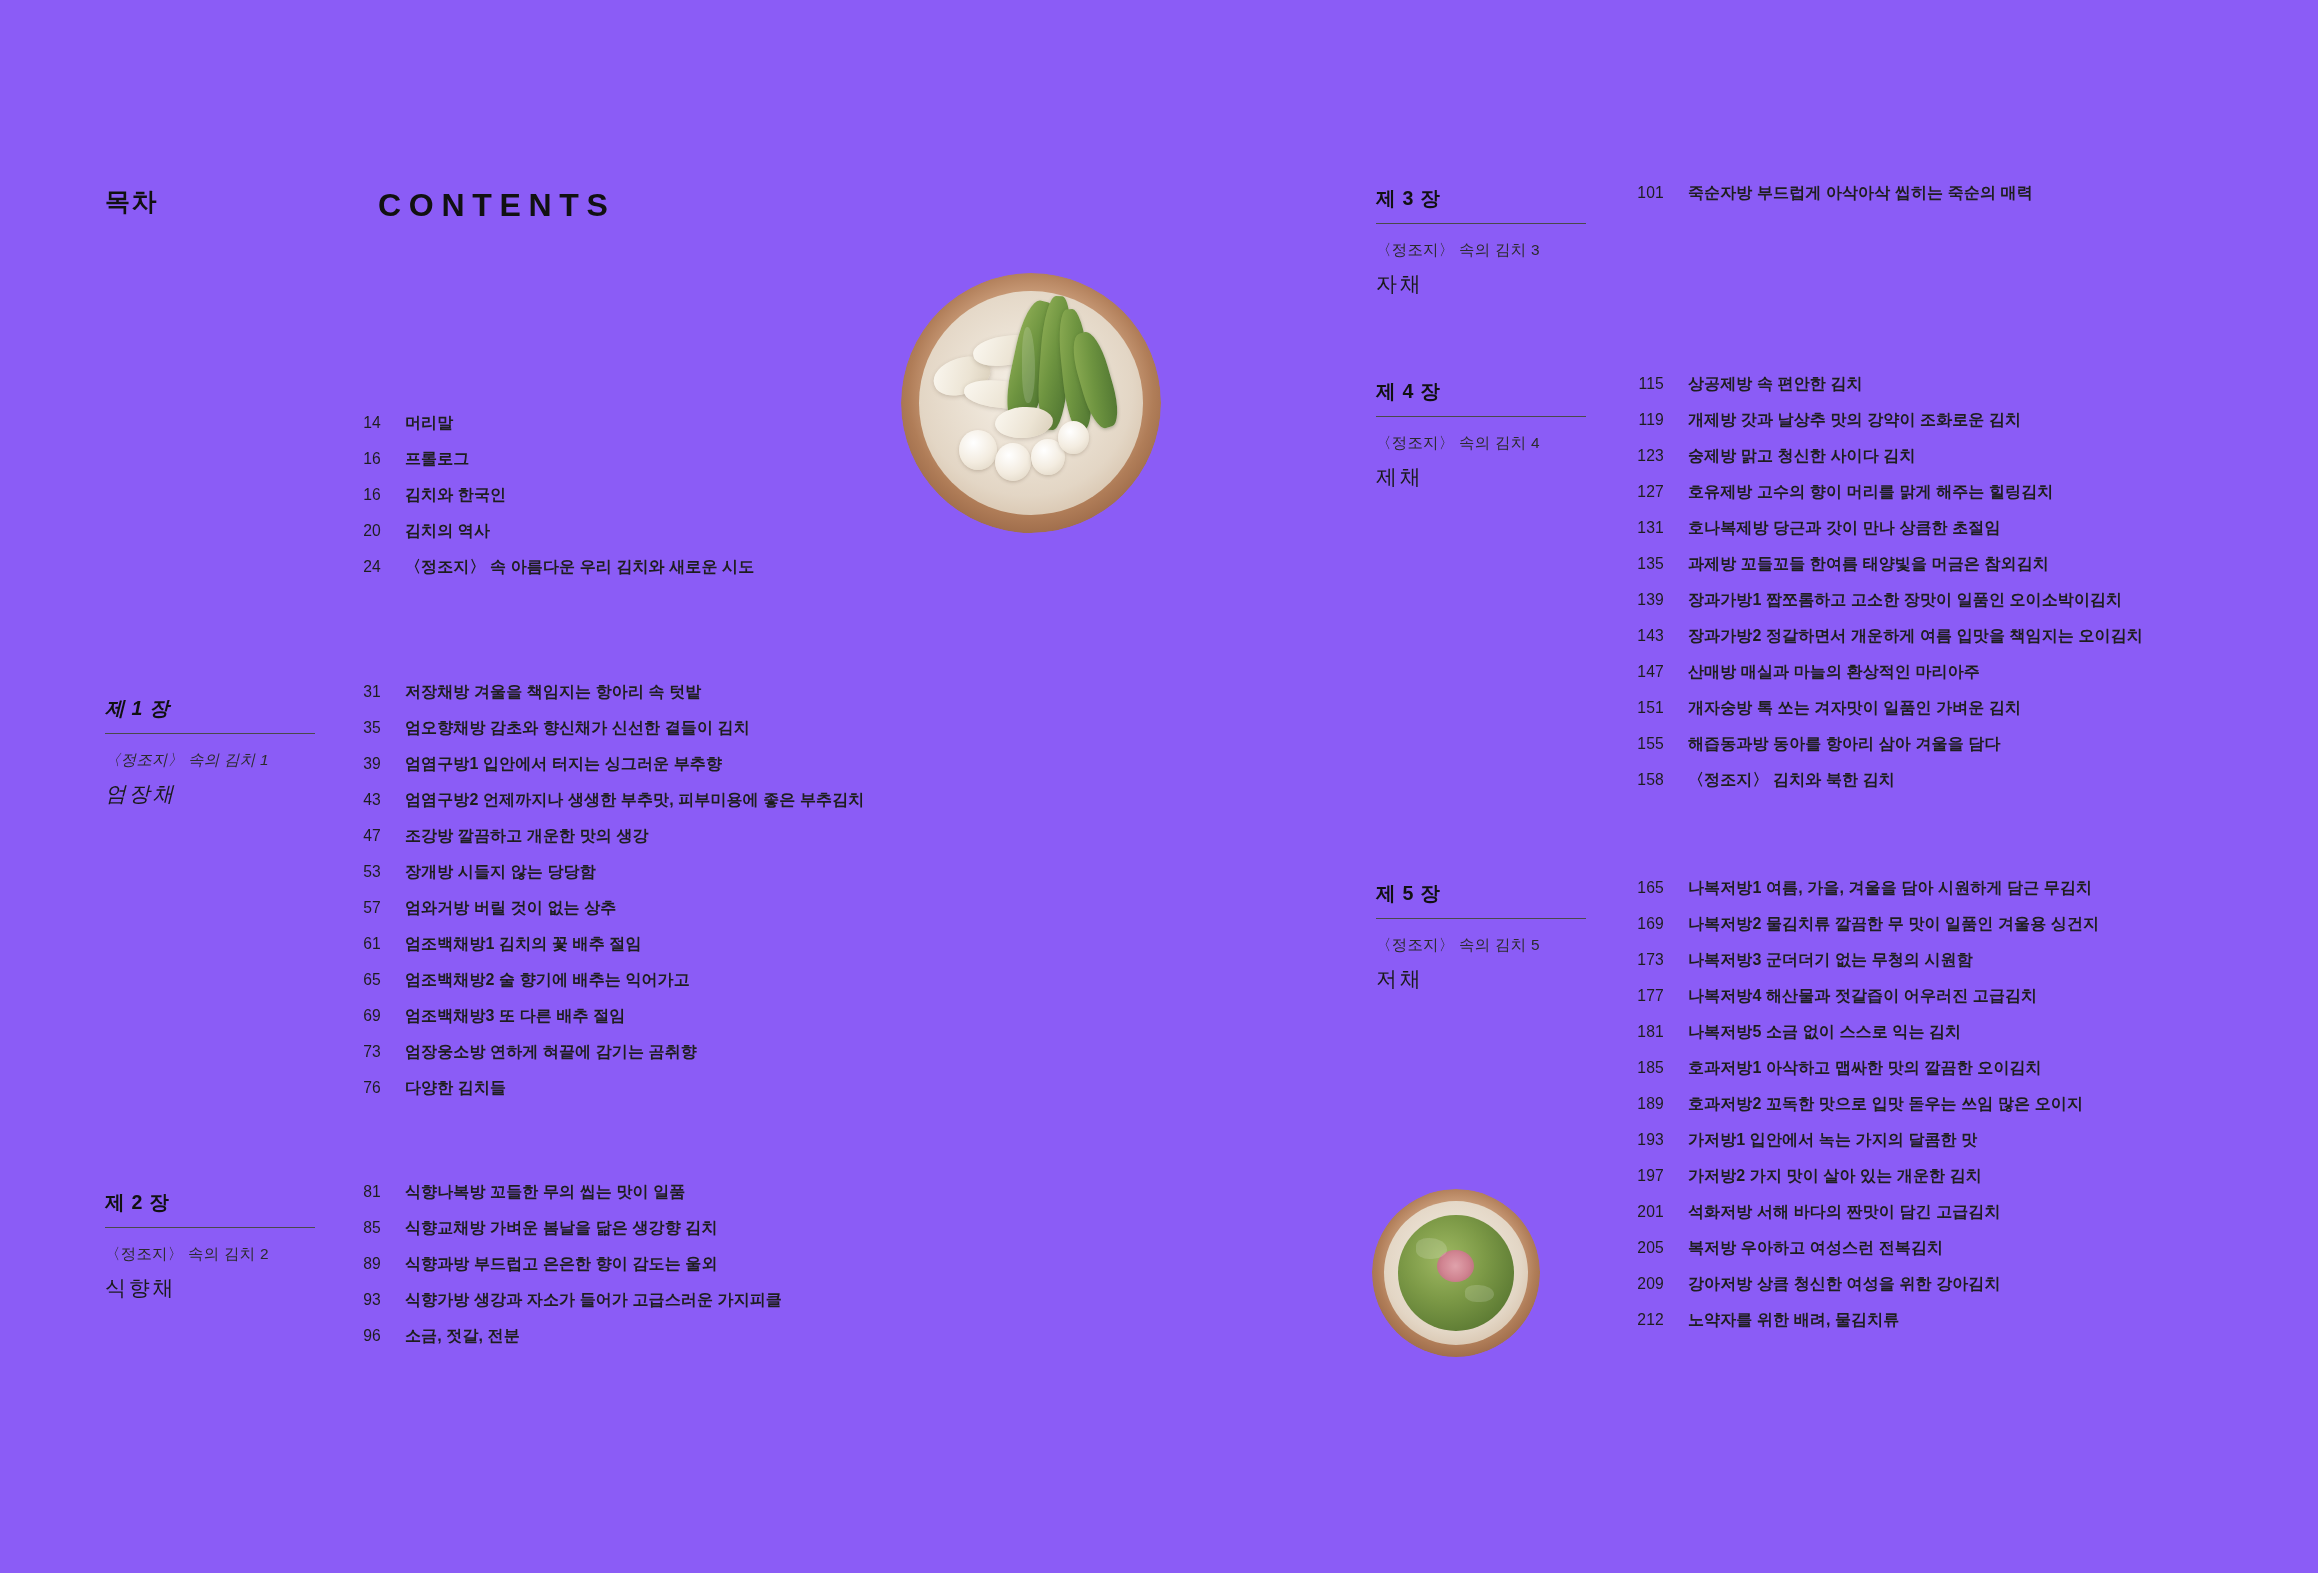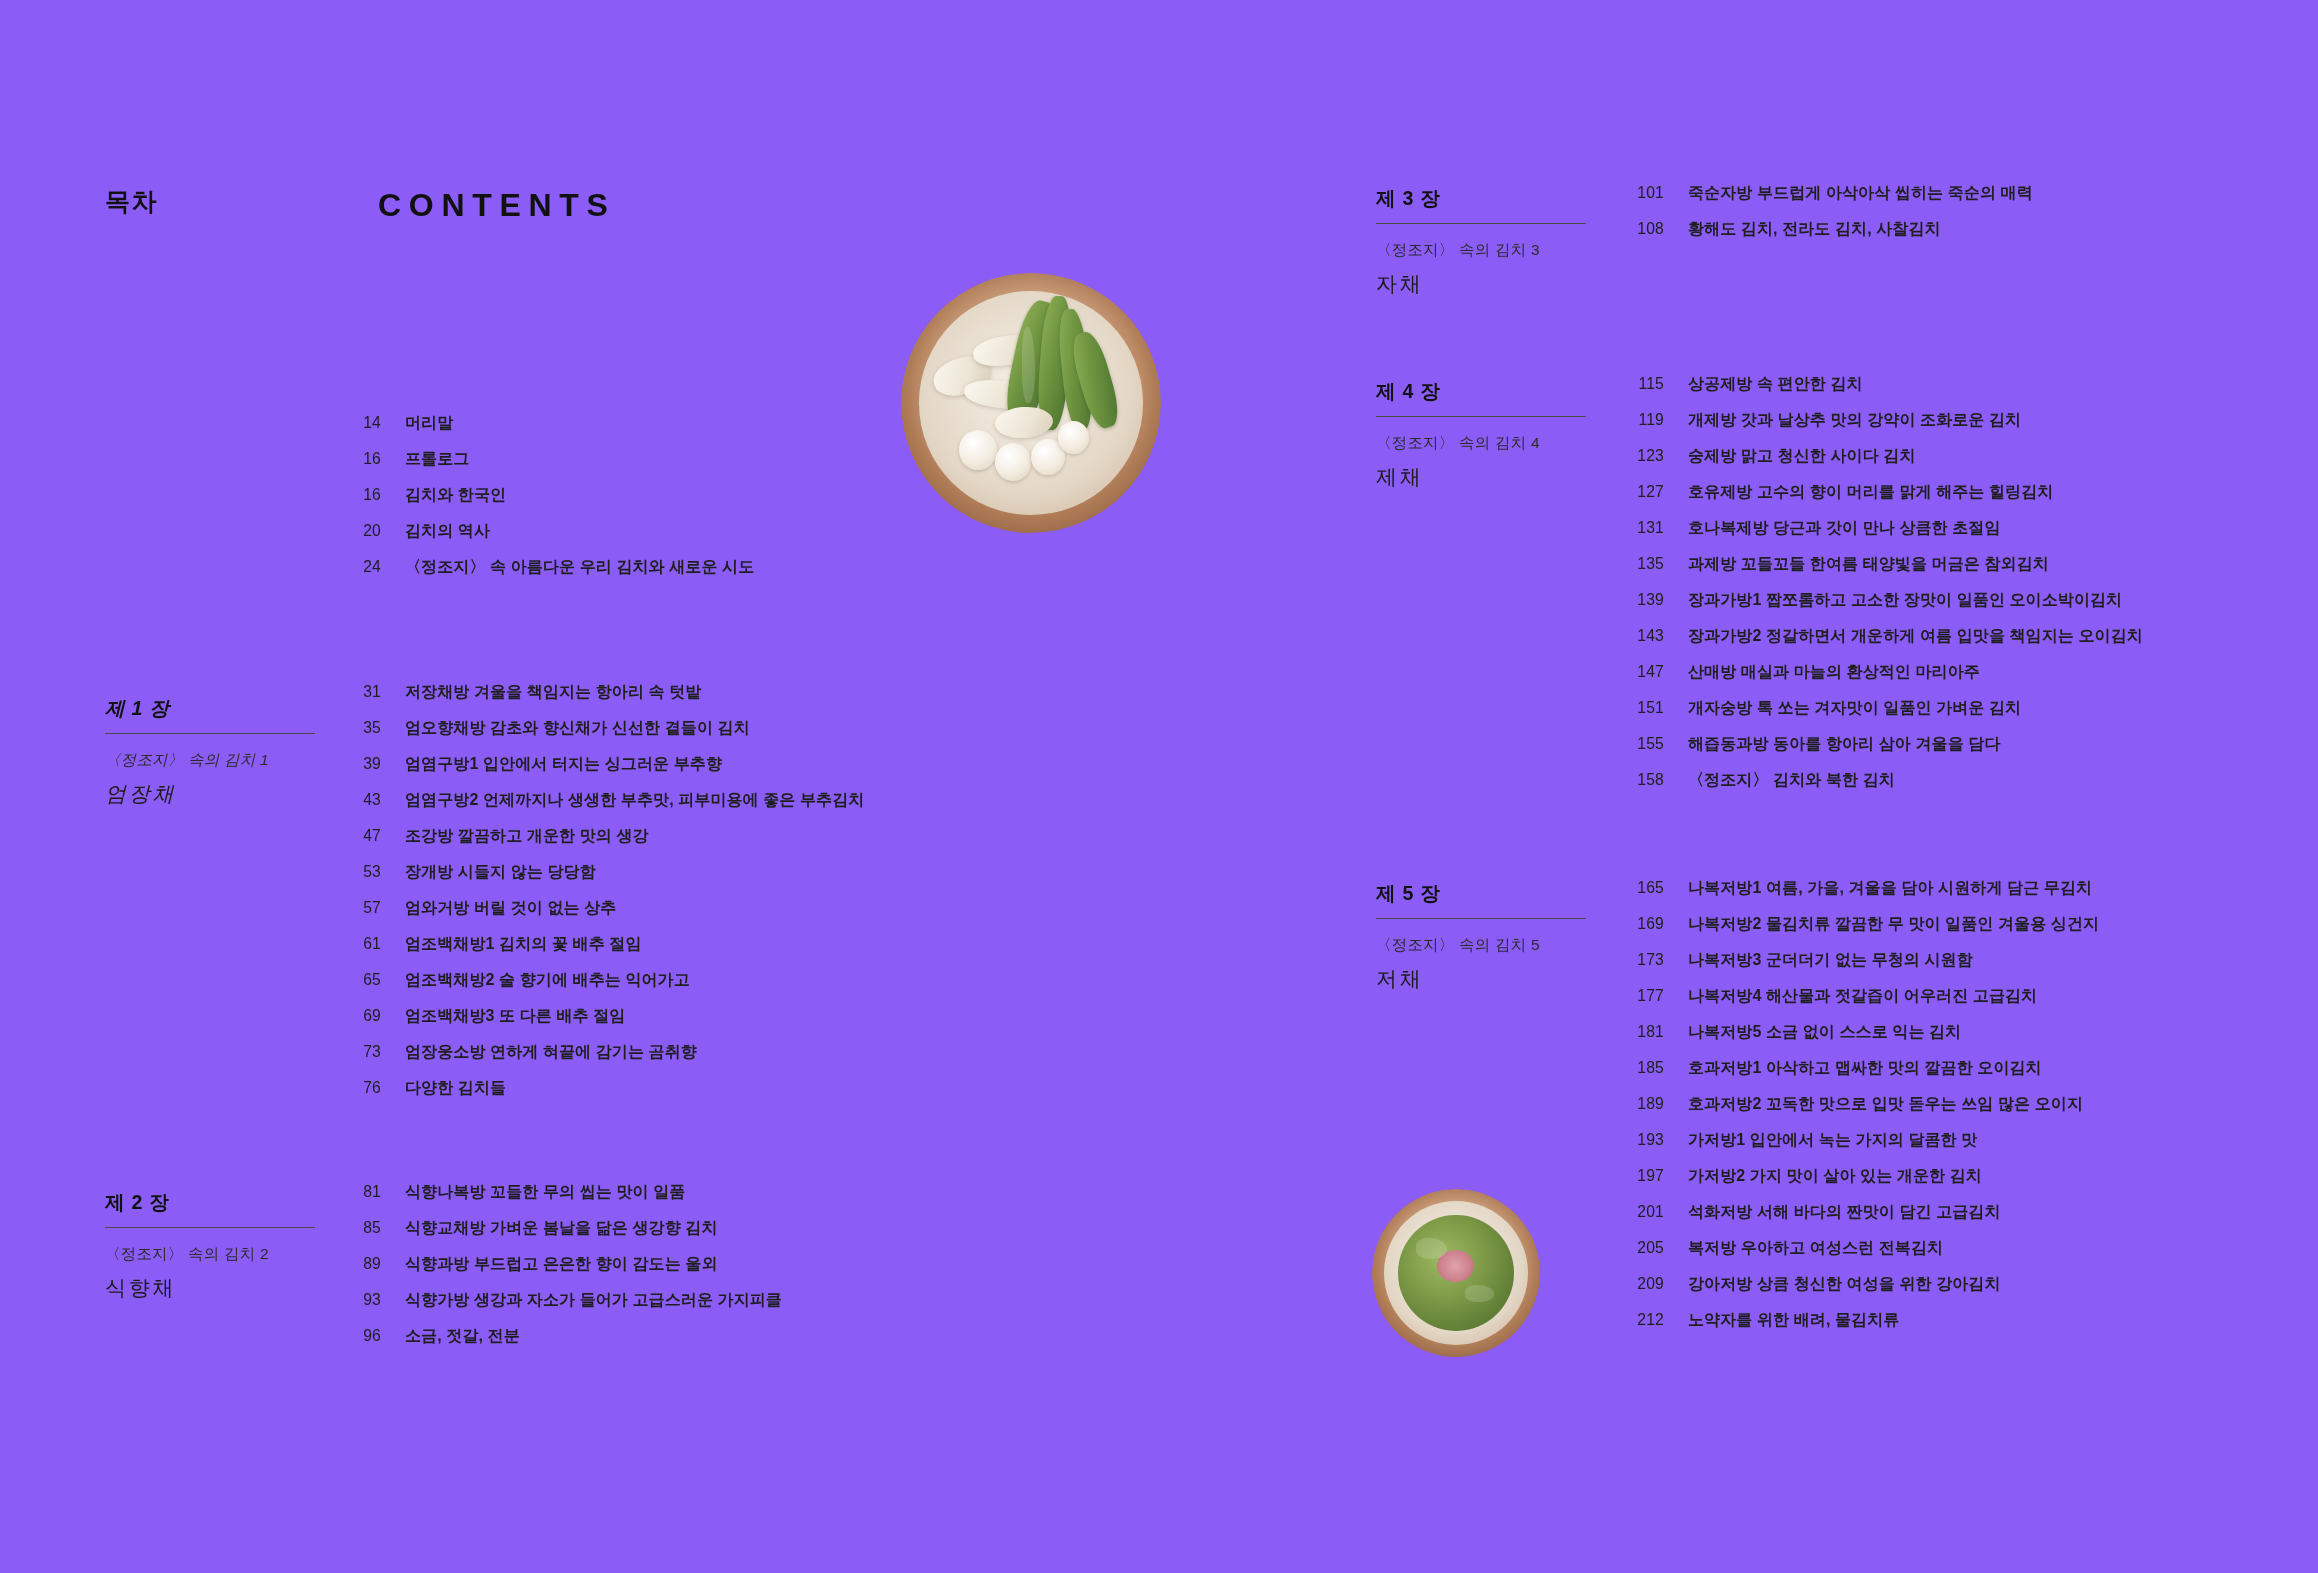--- a/index.html
+++ b/index.html
@@ -317,24 +317,20 @@
     <div class="ch-rule"></div>
     <div class="ch-sub">〈정조지〉 속의 김치 3</div>
     <div class="ch-name">자채</div>
   </div>
 
   <div class="entries" style="left:1612px; top:183px;">
     <div class="entry">
         <span class="pg">101</span>
         <span class="txt">죽순자방 부드럽게 아삭아삭 씹히는 죽순의 매력</span>
       </div>
-    <div class="entry bold">
-        <span class="pg">108</span>
-        <span class="txt">황해도 김치, 전라도 김치, 사찰김치</span>
-      </div>
   </div>
 
   <div class="chapter" style="left:1376px; top:378px;">
     <div class="ch-num">제 4 장</div>
     <div class="ch-rule"></div>
     <div class="ch-sub">〈정조지〉 속의 김치 4</div>
     <div class="ch-name">제채</div>
   </div>
 
   <div class="entries" style="left:1612px; top:374px;">

